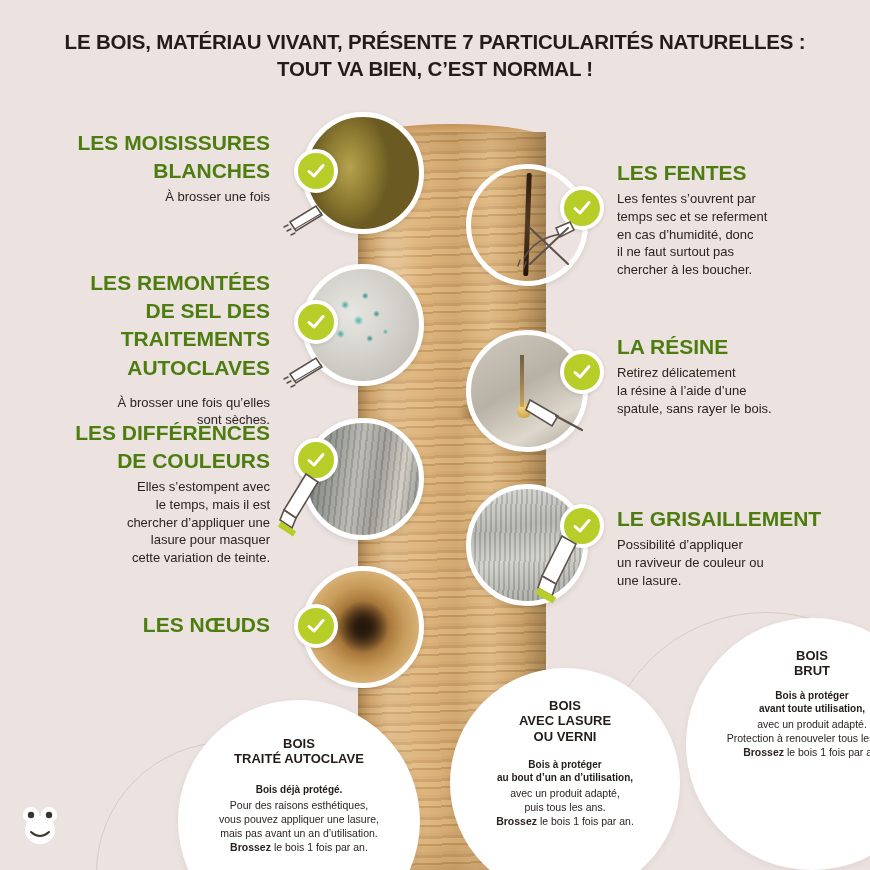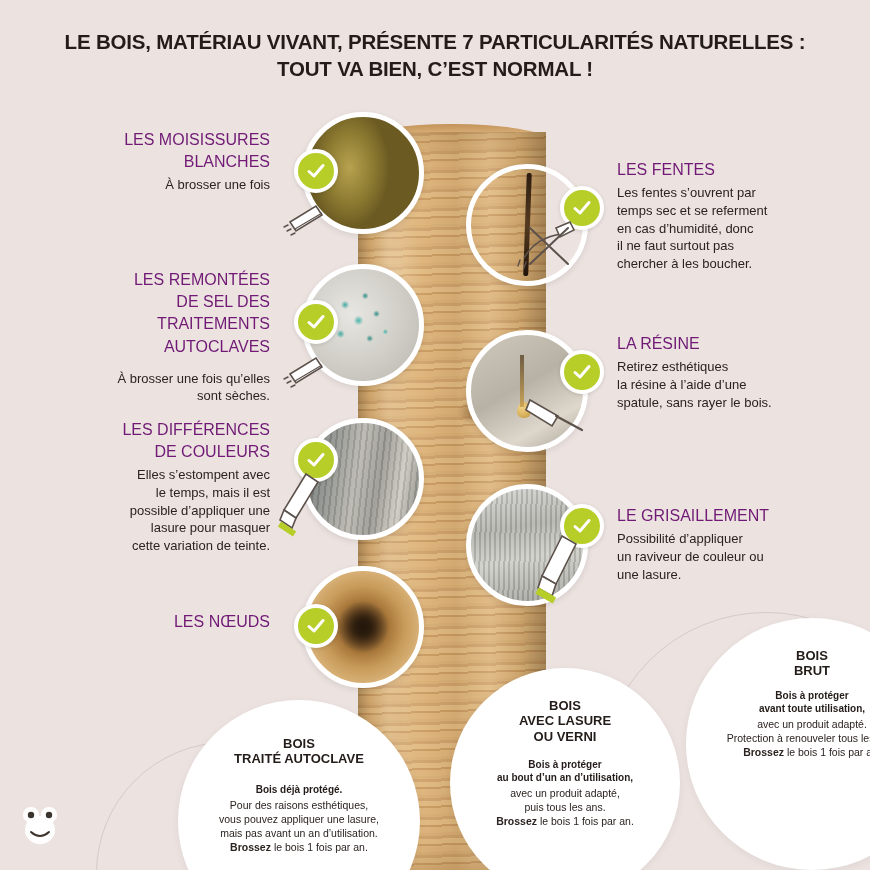--- a/index.html
+++ b/index.html
@@ -185,26 +185,26 @@
   .check svg { display:block; }
 
   
   .txt {
     position: absolute;
     font-size: 13px;
     line-height: 1.36;
     color: #2b2320;
   }
   .txt .h {
-    font-weight: normal;
-    font-size: 16px;
+    font-weight: bold;
+    font-size: 21px;
     line-height: 1.2;
     display: block;
     margin-bottom: 3px;
-    color: #701a75;
+    color: #4d7c0f;
   }
   .txt .b { display: block; }
   .right { text-align: left; }
   .left { text-align: right; }
 
   
   .callout {
     position: absolute;
     border-radius: 50%;
     background: #ffffff;
@@ -371,31 +371,31 @@
     <span class="h">LES REMONTÉES</span>
     <span class="h">DE SEL DES</span>
     <span class="h">TRAITEMENTS</span>
     <span class="h" style="margin-bottom:14px;">AUTOCLAVES</span>
     <span class="b">À brosser une fois qu’elles</span>
     <span class="b">sont sèches.</span>
   </div>
 
   <div class="txt right" style="left:617px; top:334px; width:230px;">
     <span class="h" style="margin-bottom:5px;">LA RÉSINE</span>
-    <span class="b">Retirez esthétiques</span>
+    <span class="b">Retirez délicatement</span>
     <span class="b">la résine à l’aide d’une</span>
     <span class="b">spatule, sans rayer le bois.</span>
   </div>
 
   <div class="txt left" style="left:48px; top:420px; width:222px;">
     <span class="h">LES DIFFÉRENCES</span>
     <span class="h" style="margin-bottom:5px;">DE COULEURS</span>
     <span class="b">Elles s’estompent avec</span>
     <span class="b">le temps, mais il est</span>
-    <span class="b">possible d’appliquer une</span>
+    <span class="b">chercher d’appliquer une</span>
     <span class="b">lasure pour masquer</span>
     <span class="b">cette variation de teinte.</span>
   </div>
 
   <div class="txt right" style="left:617px; top:506px; width:240px;">
     <span class="h" style="margin-bottom:5px;">LE GRISAILLEMENT</span>
     <span class="b">Possibilité d’appliquer</span>
     <span class="b">un raviveur de couleur ou</span>
     <span class="b">une lasure.</span>
   </div>

